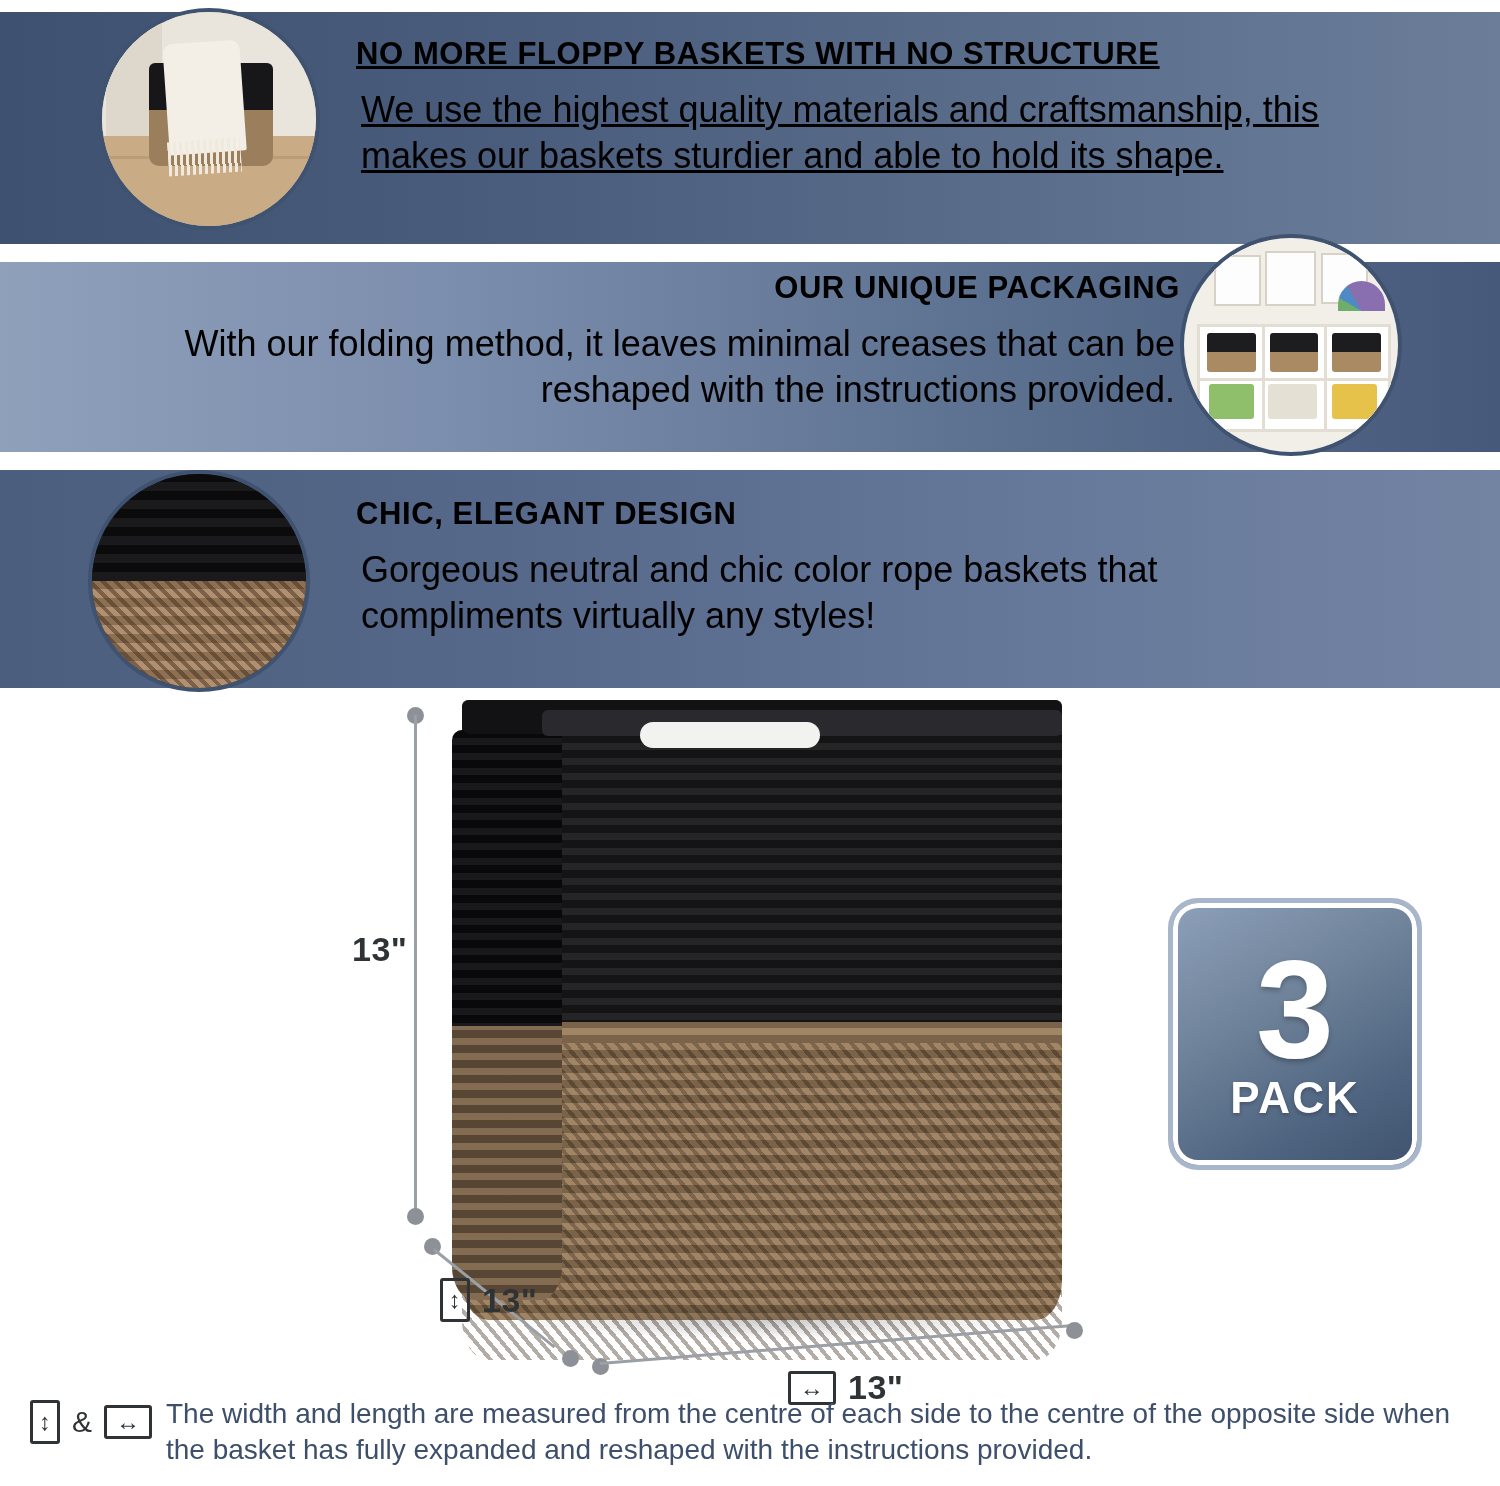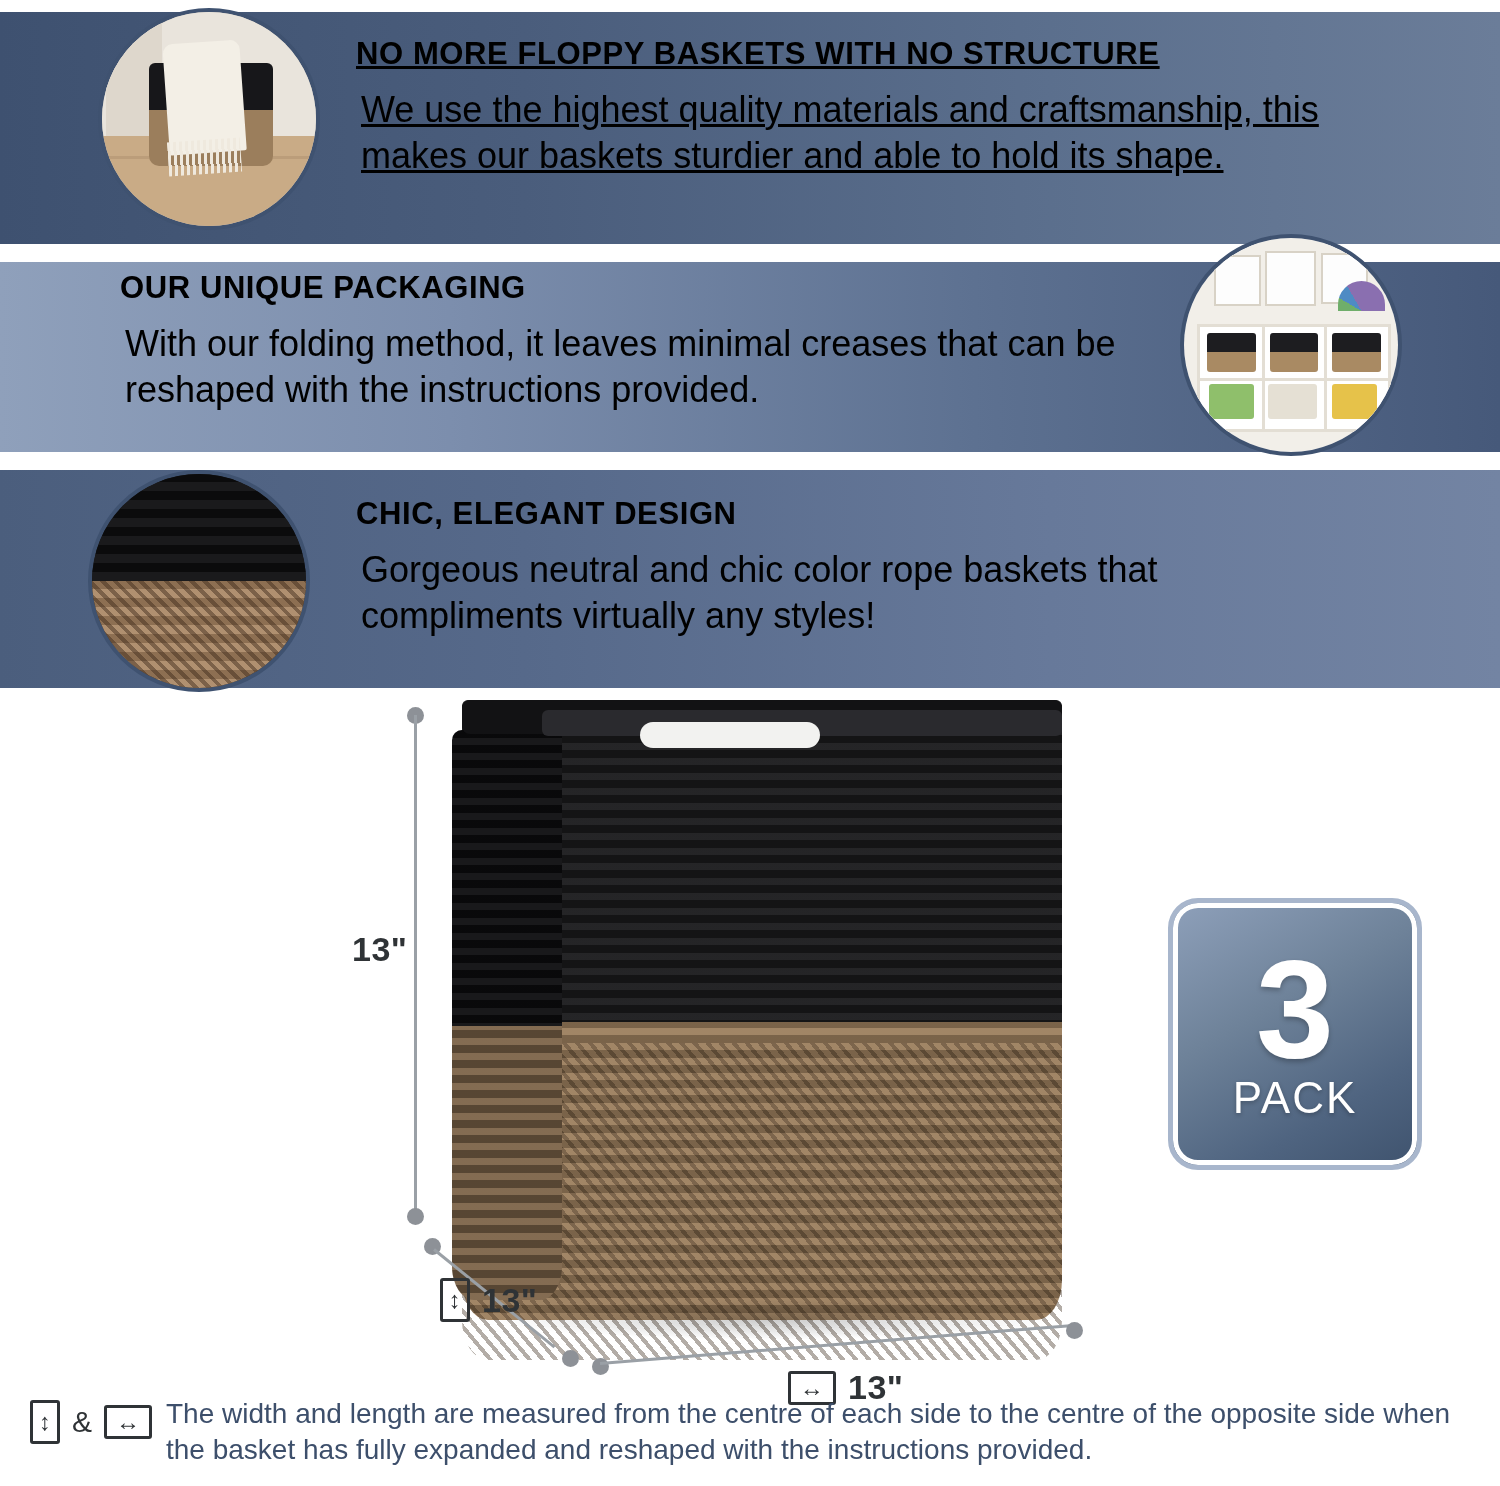--- a/index.html
+++ b/index.html
@@ -28,21 +28,21 @@
     background:linear-gradient(90deg,#8fa0bb 0%,#7c8ead 30%,#5d7191 65%,#46597a 100%);
   }
   .banner-3{
     top:470px;height:218px;
     background:linear-gradient(90deg,#4b5e7d 0%,#56698a 35%,#67799a 70%,#7384a3 100%);
   }
   .banner-text{
     position:absolute;
   }
   .b1-text{left:356px;top:38px;width:1060px;text-decoration:underline;}
-  .b2-text{left:120px;top:272px;width:1060px;}
+  .b2-text{left:120px;top:272px;width:1060px;text-align:right;}
   .b3-text{left:356px;top:498px;width:940px;}
 
   .feat-title{
     font-size:31px;
     font-weight:bold;
     letter-spacing:0.6px;
     margin:0 0 16px 0;
     line-height:1.05;
   }
   .feat-body{
@@ -191,21 +191,21 @@
     border:5px solid #a8b6cc;border-radius:30px;
     background:linear-gradient(150deg,#8ea0ba 0%,#6e8299 40%,#4f6480 75%,#3f536e 100%);
     box-shadow:0 0 0 5px #ffffff inset;
     display:flex;flex-direction:column;align-items:center;justify-content:center;
   }
   .badge-num{
     color:#ffffff;font-size:140px;line-height:0.92;font-weight:bold;
     text-shadow:0 3px 5px rgba(0,0,0,.25);
   }
   .badge-word{
-    color:#ffffff;font-size:44px;font-weight:normal;letter-spacing:2px;
+    color:#ffffff;font-size:44px;font-weight:bold;letter-spacing:2px;
     text-shadow:0 2px 4px rgba(0,0,0,.25);
   }
 
   
   .footnote{
     position:absolute;left:30px;top:1396px;width:1440px;
     display:flex;align-items:flex-start;gap:14px;
   }
   .footnote .icons{display:flex;align-items:center;gap:12px;padding-top:4px;}
   .footnote .amp{font-size:30px;color:#2f3336;font-weight:normal;}

